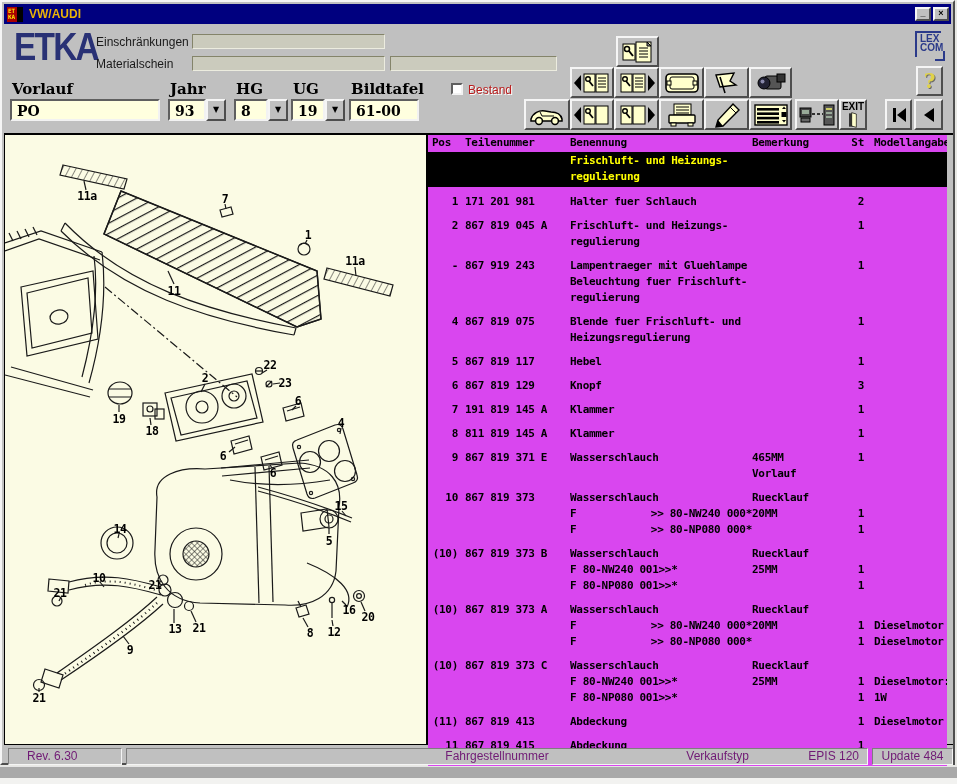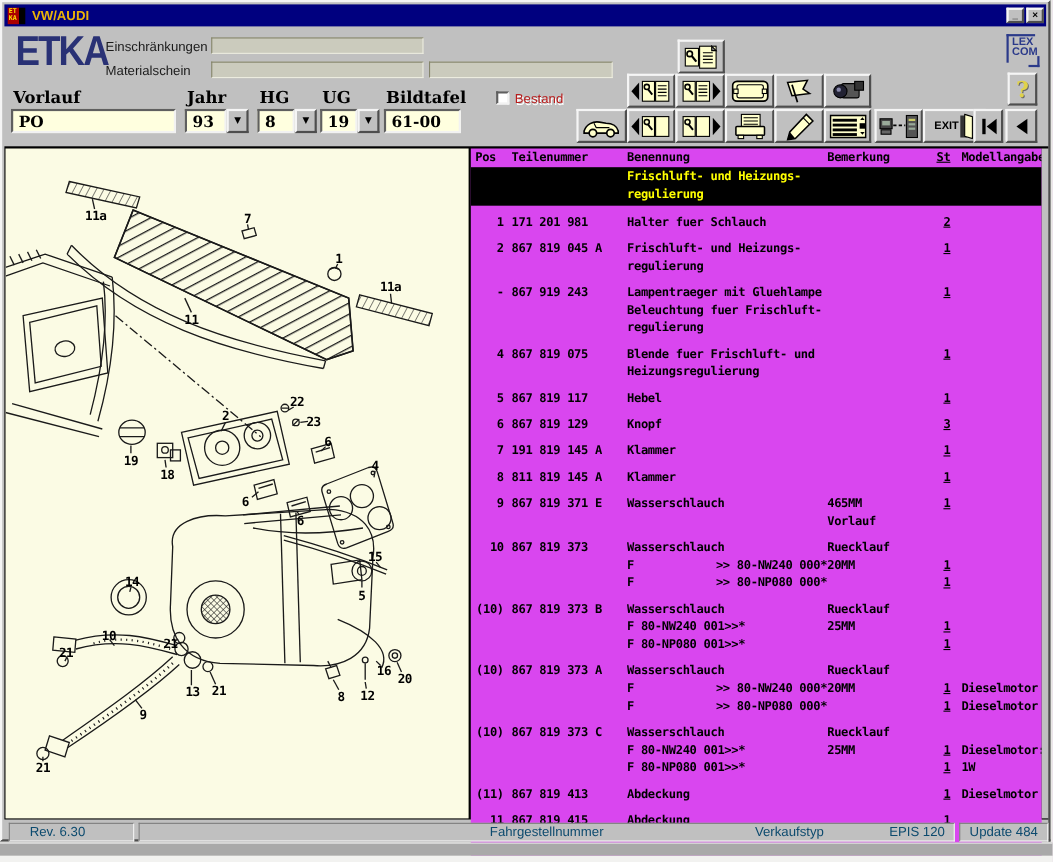--- a/index.html
+++ b/index.html
@@ -66,27 +66,27 @@
   .t-row { position:relative; margin-bottom:8px; }
   .t-line { position:relative; height:16px; }
   .col { position:absolute; top:0; font:bold 11px/16px "DejaVu Sans Mono", monospace;
     letter-spacing:-0.3px; color:#000; white-space:nowrap; }
   .c-pos { left:2px; width:28px; text-align:right; }
   .h-pos { left:4px; }
   .c-part { left:37px; width:102px; }
   .c-ben { left:142px; width:182px; }
   .flexr { display:flex; justify-content:space-between; }
   .c-bem { left:324px; width:92px; }
-  .c-st { left:412px; width:24px; text-align:right;text-decoration:underline; }
+  .c-st { left:412px; width:24px; text-align:right; }
   .c-mod { left:446px; width:72px; }
 
   
   .statusseg { position:absolute; top:746px; height:17px; border:1px solid;
     border-color:#7e7e7e #f4f4f4 #f4f4f4 #7e7e7e; background:#c0c0c0;
-    font:12px/15px "Liberation Sans", sans-serif; color:#0c4a6e; }
+    font:12px/15px "Liberation Sans", sans-serif; color:#701a75; }
   .taskbar { position:absolute; left:0; top:766px; width:957px; height:12px; background:#a9a9a9;
     border-top:1px solid #e5e5e5; }
   .desk { position:absolute; left:0; top:778px; width:957px; height:6px; background:#f2f2f0; }
 </style>
 </head>
 <body>
 
 <div id="stage">
   <div class="app-window">
 
@@ -264,21 +264,21 @@
         <rect x="1" y="5" width="11" height="9" fill="#444" stroke="#000"></rect>
           <rect x="3" y="7" width="7" height="4" fill="#9a9"></rect>
           <rect x="2" y="15" width="9" height="4" fill="#666" stroke="#000"></rect>
         <line x1="13" y1="11" x2="24" y2="11" stroke="#000" stroke-width="1.6" stroke-dasharray="3 2"></line>
         <rect x="25" y="2" width="10" height="20" fill="#555" stroke="#000"></rect>
           <rect x="27" y="5" width="6" height="2" fill="#cc6"></rect>
           <rect x="27" y="9" width="6" height="2" fill="#9a9"></rect>
           <rect x="27" y="13" width="6" height="2" fill="#9a9"></rect>
       </svg>
     </div>
-    <div class="tb" style="left:837px; top:97px; width:57px; height:31px;">
+    <div class="tb" style="left:837px; top:97px; width:28px; height:31px;flex-direction:column;">
       <span style="font:bold 10px 'Liberation Sans',sans-serif;">EXIT</span>
       <svg width="14" height="24" viewBox="0 0 14 24">
         <rect x="1" y="2" width="6" height="20" fill="#333"></rect>
         <polygon points="5,1 12,3 12,23 5,21" fill="#ffffcc" stroke="#000"></polygon>
       </svg>
     </div>
     <div class="tb" style="left:883px; top:97px; width:27px; height:31px;">
       <svg width="16" height="16" viewBox="0 0 16 16">
         <rect x="2" y="1" width="3" height="14" fill="#000"></rect>
           <polygon points="15,1 15,15 6,8" fill="#000"></polygon>

